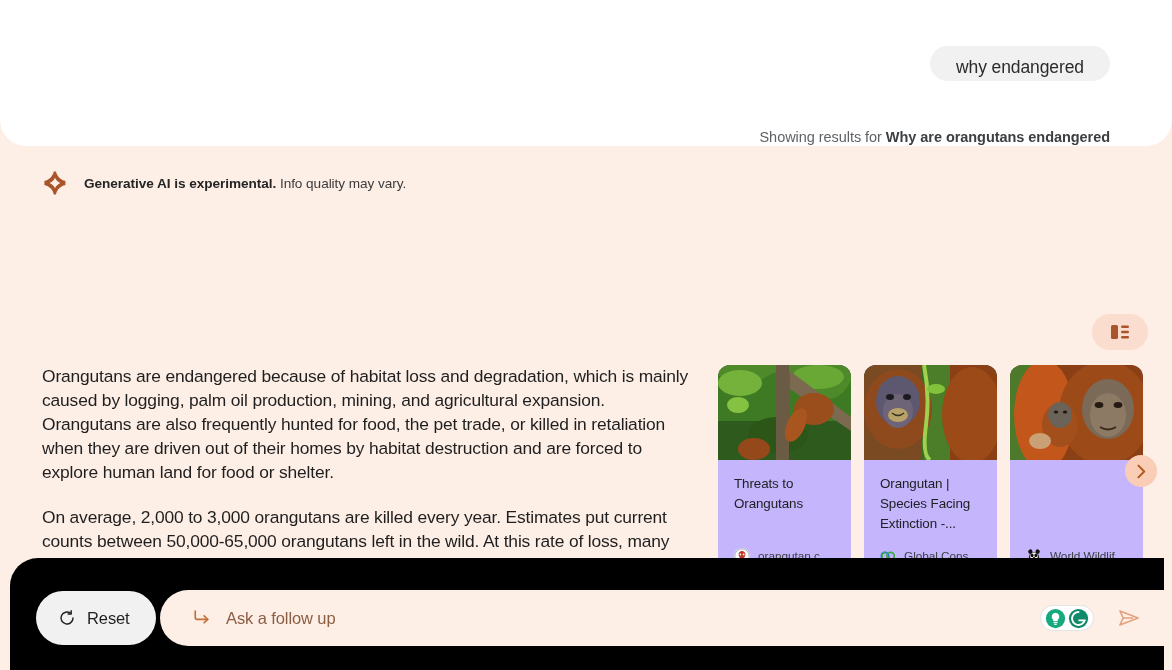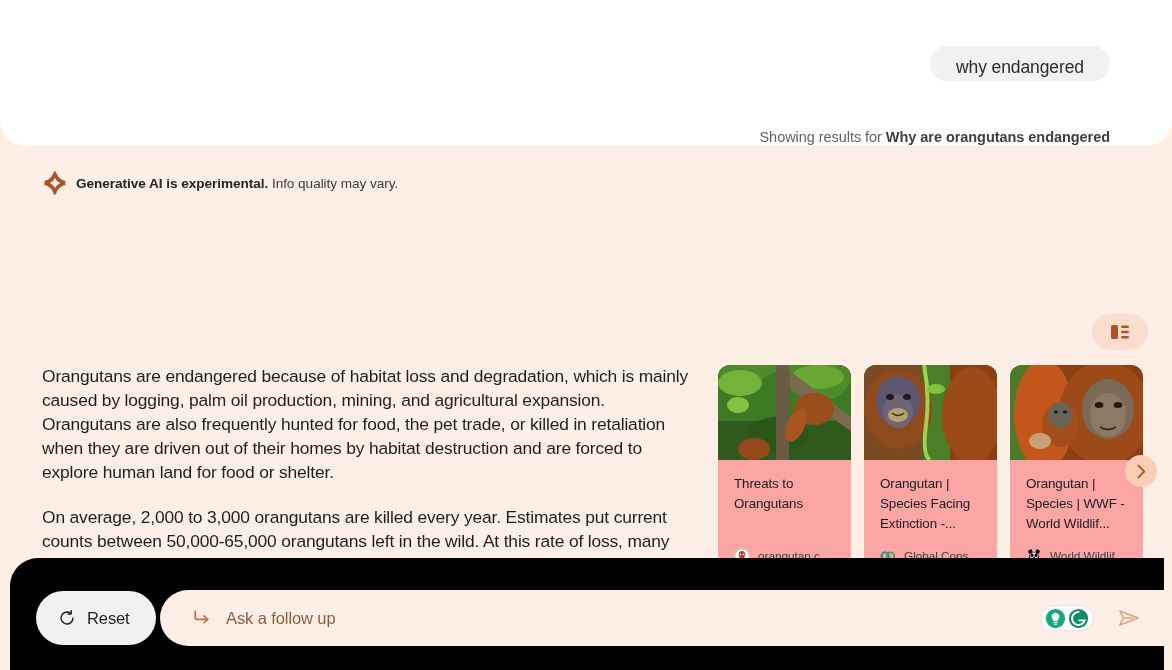--- a/index.html
+++ b/index.html
@@ -64,21 +64,21 @@
     height: 412px;
     background: #fdeee6;
     overflow: hidden;
   }
 
   .disclaimer-row {
     position: absolute;
     top: 24px; left: 42px;
     display: flex;
     align-items: center;
-    gap: 8px;
+    gap: 16px;
   }
   .sparkle-icon { width: 26px; height: 26px; display: block; flex: 0 0 auto; }
   .disclaimer-text {
     font-size: 13.6px;
     color: #3c3c3c;
     letter-spacing: -0.05px;
     white-space: nowrap;
   }
   .disclaimer-text b { font-weight: 700; color: #242424; }
 
@@ -115,21 +115,21 @@
     position: absolute;
     top: 219px; left: 718px;
     width: 454px;
     height: 212px;
     display: flex;
     gap: 13px;
   }
   .src-card {
     width: 133px;
     height: 212px;
-    background: #fca5a5;
+    background: #c4b5fd;
     border-radius: 12px;
     overflow: hidden;
     flex: 0 0 auto;
     cursor: pointer;
     position: relative;
   }
   .card-thumb {
     width: 133px;
     height: 95px;
     display: block;
@@ -342,21 +342,20 @@
           <ellipse cx="98" cy="50" rx="18" ry="22" fill="#8c7a64"></ellipse>
           <ellipse cx="89" cy="40" rx="4.4" ry="3" fill="#241a12"></ellipse>
           <ellipse cx="108" cy="40" rx="4.4" ry="3" fill="#241a12"></ellipse>
           <path d="M90 62q8 5 16 0" stroke="#3a2a1c" stroke-width="2" fill="none"></path>
           <ellipse cx="50" cy="60" rx="18" ry="22" fill="#a34f1b"></ellipse>
           <ellipse cx="50" cy="50" rx="12" ry="13" fill="#6b6258"></ellipse>
           <ellipse cx="46" cy="47" rx="2.2" ry="1.6" fill="#201810"></ellipse>
           <ellipse cx="55" cy="47" rx="2.2" ry="1.6" fill="#201810"></ellipse>
           <ellipse cx="30" cy="76" rx="11" ry="8" fill="#caa077"></ellipse>
         </svg>
-        <div class="card-title">Orangutan | Species | WWF - World Wildlif...</div>
         <div class="card-source">
           <svg class="favicon" viewBox="0 0 16 16">
             <ellipse cx="8" cy="9.4" rx="5" ry="5.4" fill="#111111"></ellipse>
             <ellipse cx="8" cy="8.2" rx="3.8" ry="3.6" fill="#ffffff"></ellipse>
             <ellipse cx="4.3" cy="3.6" rx="2.1" ry="2.3" fill="#111111"></ellipse>
             <ellipse cx="11.7" cy="3.6" rx="2.1" ry="2.3" fill="#111111"></ellipse>
             <ellipse cx="6.1" cy="7.4" rx="1.5" ry="1.8" fill="#111111"></ellipse>
             <ellipse cx="9.9" cy="7.4" rx="1.5" ry="1.8" fill="#111111"></ellipse>
             <ellipse cx="8" cy="10" rx="1.2" ry="1" fill="#111111"></ellipse>
           </svg>

